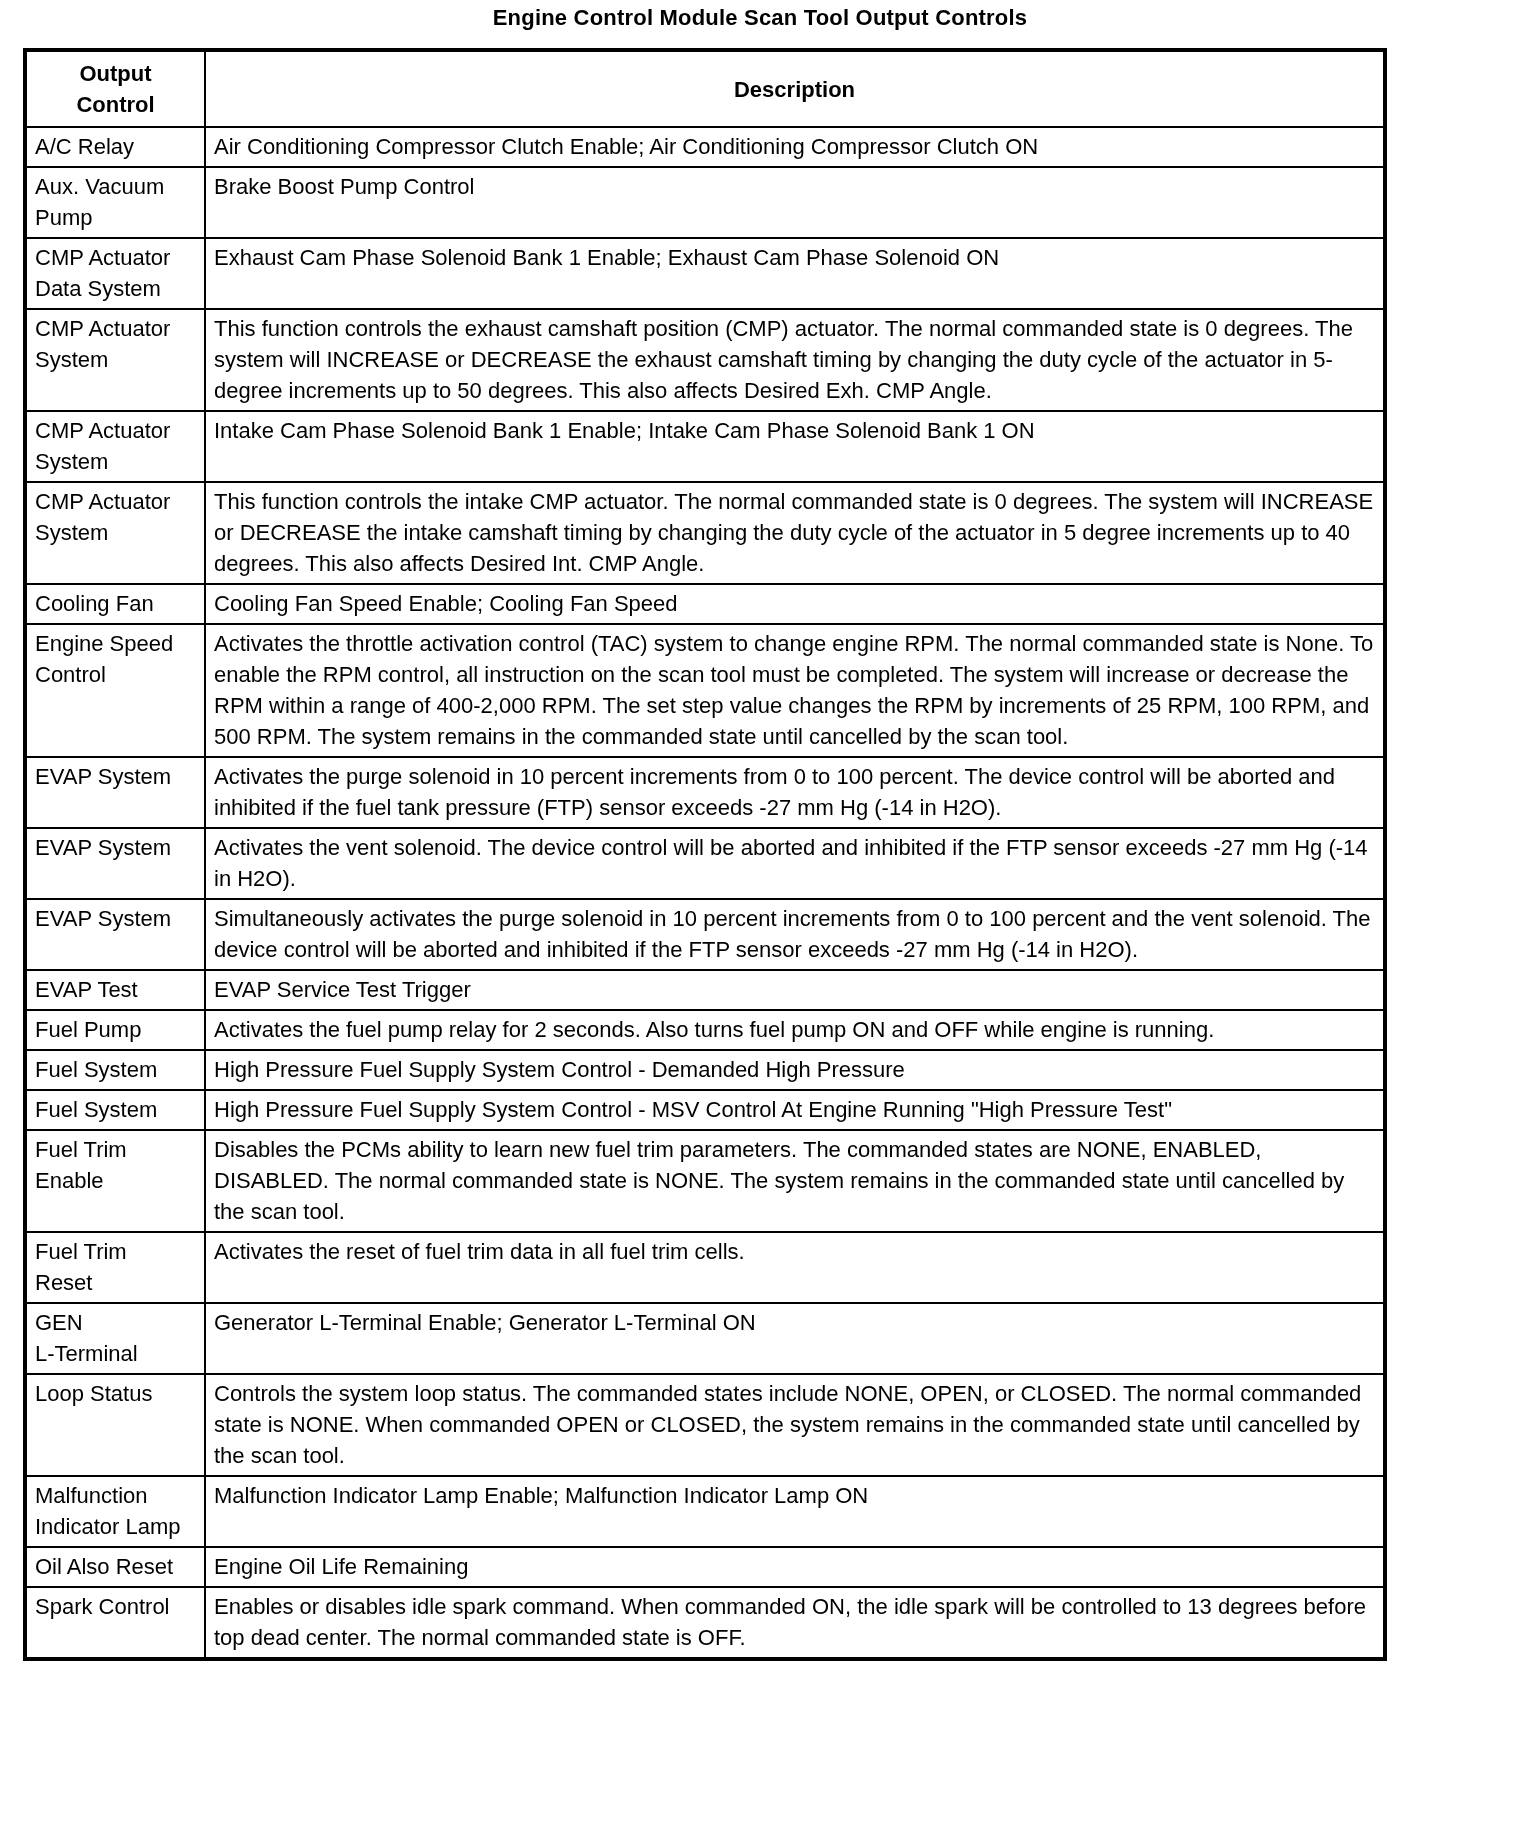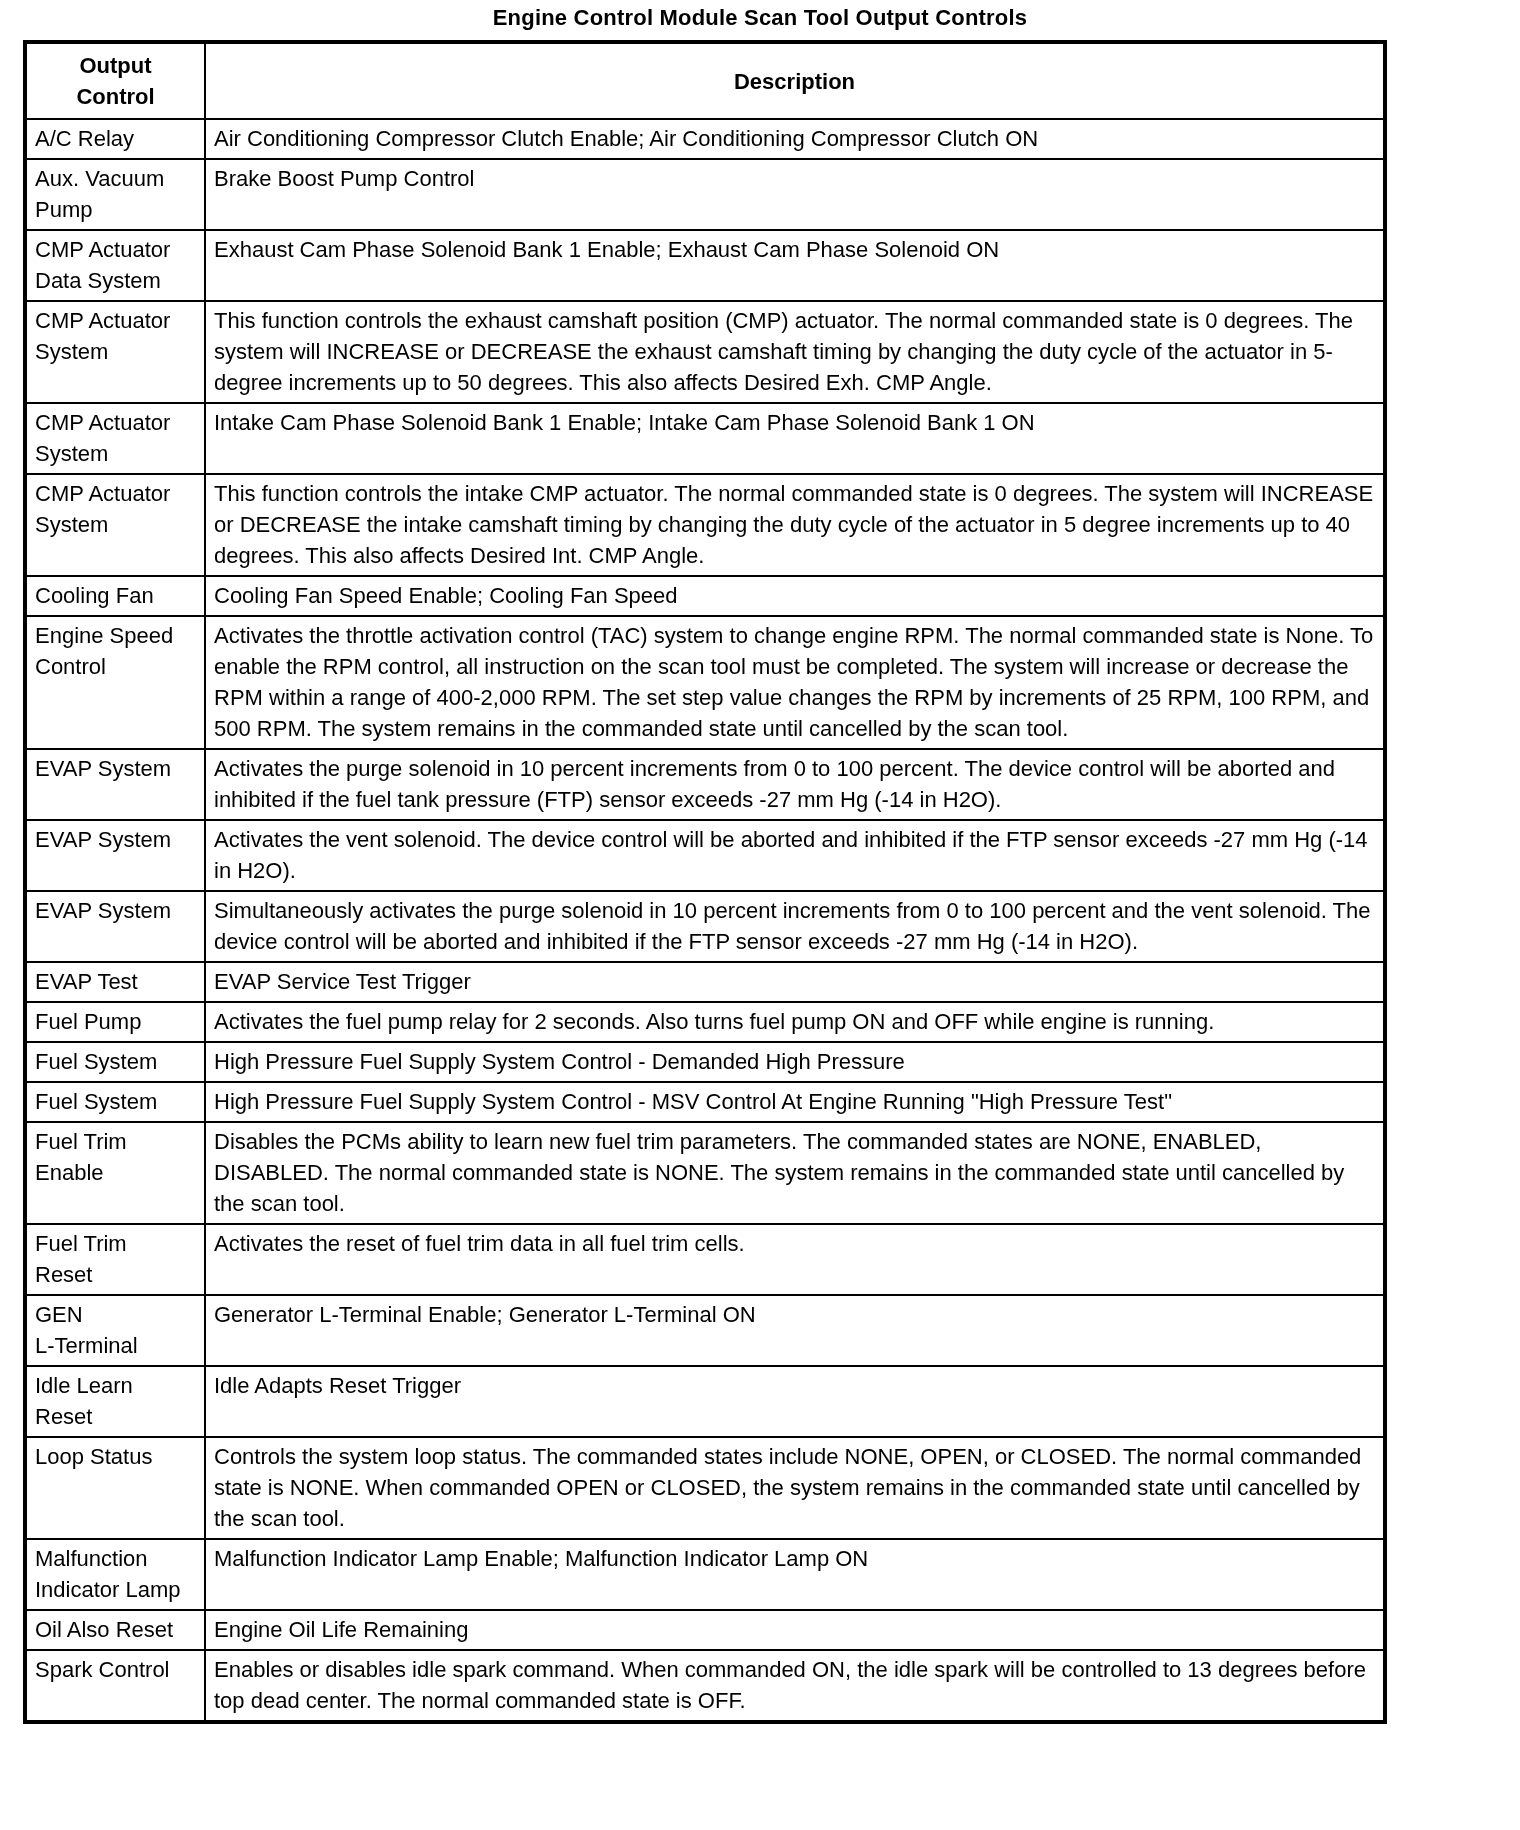--- a/index.html
+++ b/index.html
@@ -10,21 +10,21 @@
     font-family: "Liberation Sans", sans-serif;
   }
   .page {
     width: 1520px;
     box-sizing: border-box;
   }
   .title {
     font-weight: bold;
     font-size: 22px;
     text-align: center;
-    padding: 5px 0 9px 0;
+    padding: 5px 0 17px 0;
     letter-spacing: 0.2px;
   }
   table.controls {
     border-collapse: collapse;
     table-layout: fixed;
     width: 1364px;
     margin: 0 23px;
     border: 4px solid #000;
   }
   th, td {
@@ -139,25 +139,20 @@
           <td class="c1">Fuel Trim
 Reset</td>
           <td class="c2">Activates the reset of fuel trim data in all fuel trim cells.</td>
         </tr>
         <tr>
           <td class="c1">GEN
 L-Terminal</td>
           <td class="c2">Generator L-Terminal Enable; Generator L-Terminal ON</td>
         </tr>
         <tr>
-          <td class="c1">Idle Learn
-Reset</td>
-          <td class="c2">Idle Adapts Reset Trigger</td>
-        </tr>
-        <tr>
           <td class="c1">Loop Status</td>
           <td class="c2">Controls the system loop status. The commanded states include NONE, OPEN, or CLOSED. The normal commanded state is NONE. When commanded OPEN or CLOSED, the system remains in the commanded state until cancelled by the scan tool.</td>
         </tr>
         <tr>
           <td class="c1">Malfunction
 Indicator Lamp</td>
           <td class="c2">Malfunction Indicator Lamp Enable; Malfunction Indicator Lamp ON</td>
         </tr>
         <tr>
           <td class="c1">Oil Also Reset</td>

